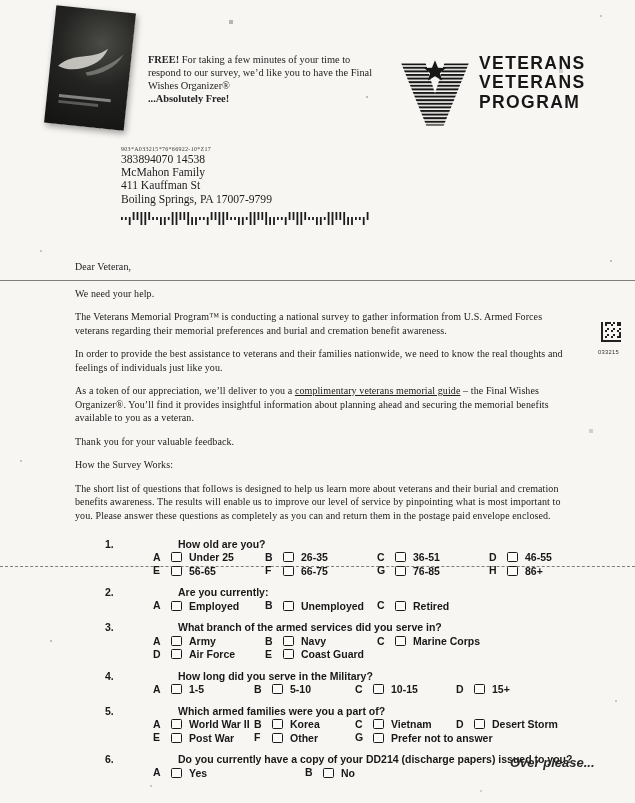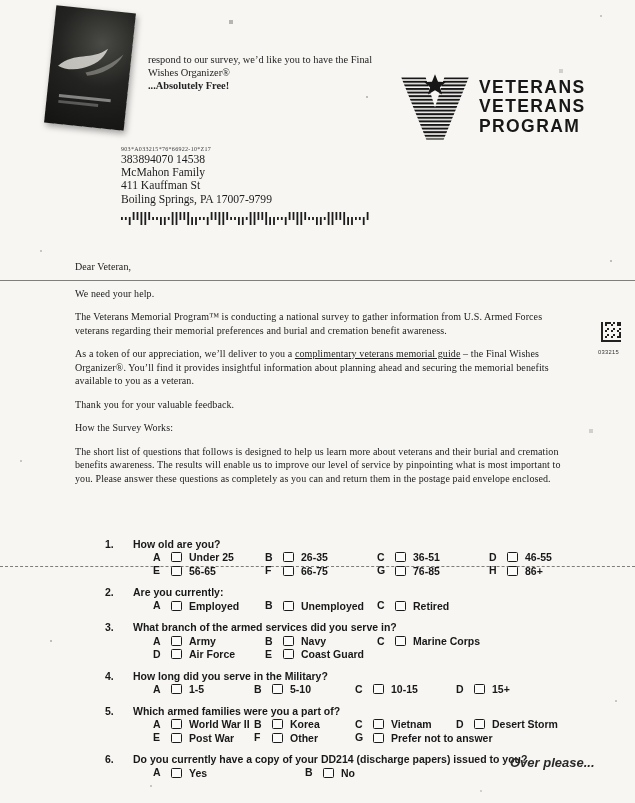--- a/index.html
+++ b/index.html
@@ -24,21 +24,21 @@
   .booklet .cap1{top:88px;width:52px;}
   .booklet .cap2{top:94px;width:40px;opacity:.6;}
   
   .free-offer{
     position:absolute;left:148px;top:53px;width:245px;
     font-size:10.4px;line-height:13px;color:#242424;
   }
   .free-offer b{font-weight:700;}
   .free-offer .l4{font-weight:700;}
   
-  .logo{position:absolute;left:399px;top:66px;display:flex;align-items:center;}
+  .logo{position:absolute;left:399px;top:52px;display:flex;align-items:flex-start;}
   .logo svg{display:block;}
   .logo-text{
     margin-left:8px;margin-top:2px;
     font-family:"Liberation Sans", sans-serif;font-weight:700;
     font-size:17.5px;line-height:1.1;letter-spacing:1.4px;color:#171717;
   }
   
   .address{position:absolute;left:84px;top:146px;margin-left:37px;}
   .addr-code{font-size:6px;letter-spacing:.3px;color:#3a3a3a;margin-bottom:1px;}
   .addr-line{font-size:11.6px;line-height:13.2px;color:#1d1d1d;}
@@ -55,21 +55,21 @@
     font-size:10px;line-height:13.5px;letter-spacing:.1px;color:#202020;}
   .letter p{margin:0 0 10px 0;}
   .letter .u{text-decoration:underline;}
   
   .survey{position:absolute;left:105px;top:538px;width:505px;
     font-family:"Liberation Sans", sans-serif;font-weight:700;
     font-size:10.5px;color:#181818;}
   .question{margin-bottom:9px;}
   .q-head{display:flex;line-height:12.8px;}
   .q-num{width:28px;flex:0 0 28px;}
-  .q-text{white-space:nowrap;}
+  .q-text{white-space:nowrap;margin-left:45px;}
   .opt-row{padding-left:48px;line-height:12.8px;display:flex;}
   .opt{display:inline-flex;align-items:center;width:112px;flex:0 0 auto;white-space:nowrap;}
   .opt:last-child{width:auto;}
   .opt-letter{width:13px;flex:0 0 13px;}
   .cb{display:inline-block;width:9px;height:8px;border:1.6px solid #1b1b1b;
     border-radius:1.5px;background:#fbfbfa;margin:0 7px 0 5px;flex:0 0 auto;}
   .opt-label{padding-top:0.5px;}
   .survey .question:nth-child(4) .opt{width:101px;}
   .survey .question:nth-child(5) .opt{width:101px;}
   .survey .question:nth-child(6) .opt{width:152px;}
@@ -100,20 +100,21 @@
 <div class="booklet">
   <svg class="eagle" viewBox="0 0 68 40" xmlns="http://www.w3.org/2000/svg">
     <path d="M2,30 C18,14 34,22 50,8 C46,20 38,26 26,30 C18,33 8,33 2,30 Z" fill="#e8e6e0"></path>
     <path d="M30,34 C42,30 54,24 66,12 C60,26 46,34 32,37 Z" fill="#b9b7b0" opacity="0.6"></path>
   </svg>
   <div class="cap1"></div>
   <div class="cap2"></div>
 </div>
 
 <div class="free-offer">
+  <div><b>FREE!</b><span> For taking a few minutes of your time to</span></div>
   <div>respond to our survey, we’d like you to have the Final</div>
   <div>Wishes Organizer®</div>
   <div class="l4">...Absolutely Free!</div>
 </div>
 
 <div class="logo">
   <svg width="72" height="80" viewBox="0 0 100 100" xmlns="http://www.w3.org/2000/svg">
     <defs>
       <pattern id="stripes" width="100" height="5" patternUnits="userSpaceOnUse">
         <rect x="0" y="0" width="100" height="2.8" fill="#171717"></rect>
@@ -255,20 +256,21 @@
   </svg>
 <div class="dm-label">033215</div>
 
 <div class="scanline1"></div>
 <div class="scanline2"></div>
 
 <div class="letter">
   <p style="margin-bottom:13px;">Dear Veteran,</p>
   <p>We need your help.</p>
   <p>The Veterans Memorial Program™ is conducting a national survey to gather information from U.S. Armed Forces veterans regarding their memorial preferences and burial and cremation benefit awareness.</p>
+  <p>In order to provide the best assistance to veterans and their families nationwide, we need to know the real thoughts and feelings of individuals just like you.</p>
   <p><span>As a token of our appreciation, we’ll deliver to you a </span><span class="u">complimentary veterans memorial guide</span><span> – the Final Wishes Organizer®. You’ll find it provides insightful information about planning ahead and securing the memorial benefits available to you as a veteran.</span></p>
   <p>Thank you for your valuable feedback.</p>
   <p>How the Survey Works:</p>
   <p>The short list of questions that follows is designed to help us learn more about veterans and their burial and cremation benefits awareness. The results will enable us to improve our level of service by pinpointing what is most important to you. Please answer these questions as completely as you can and return them in the postage paid envelope enclosed.</p>
 </div>
 
 <div class="survey" id="survey-questions">
     <div class="question">
       <div class="q-head">
         <span class="q-num">1.</span>

